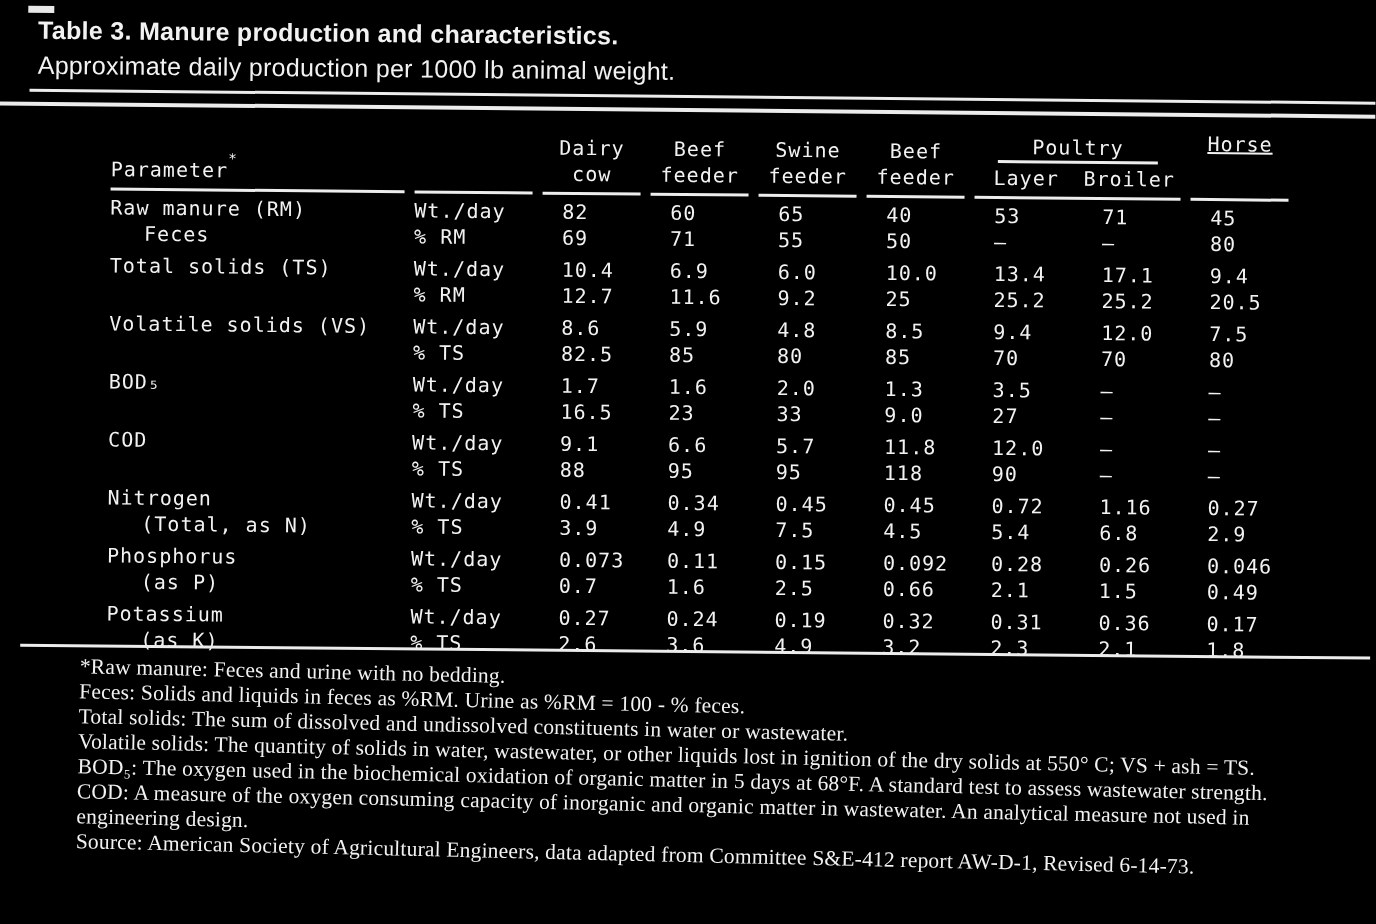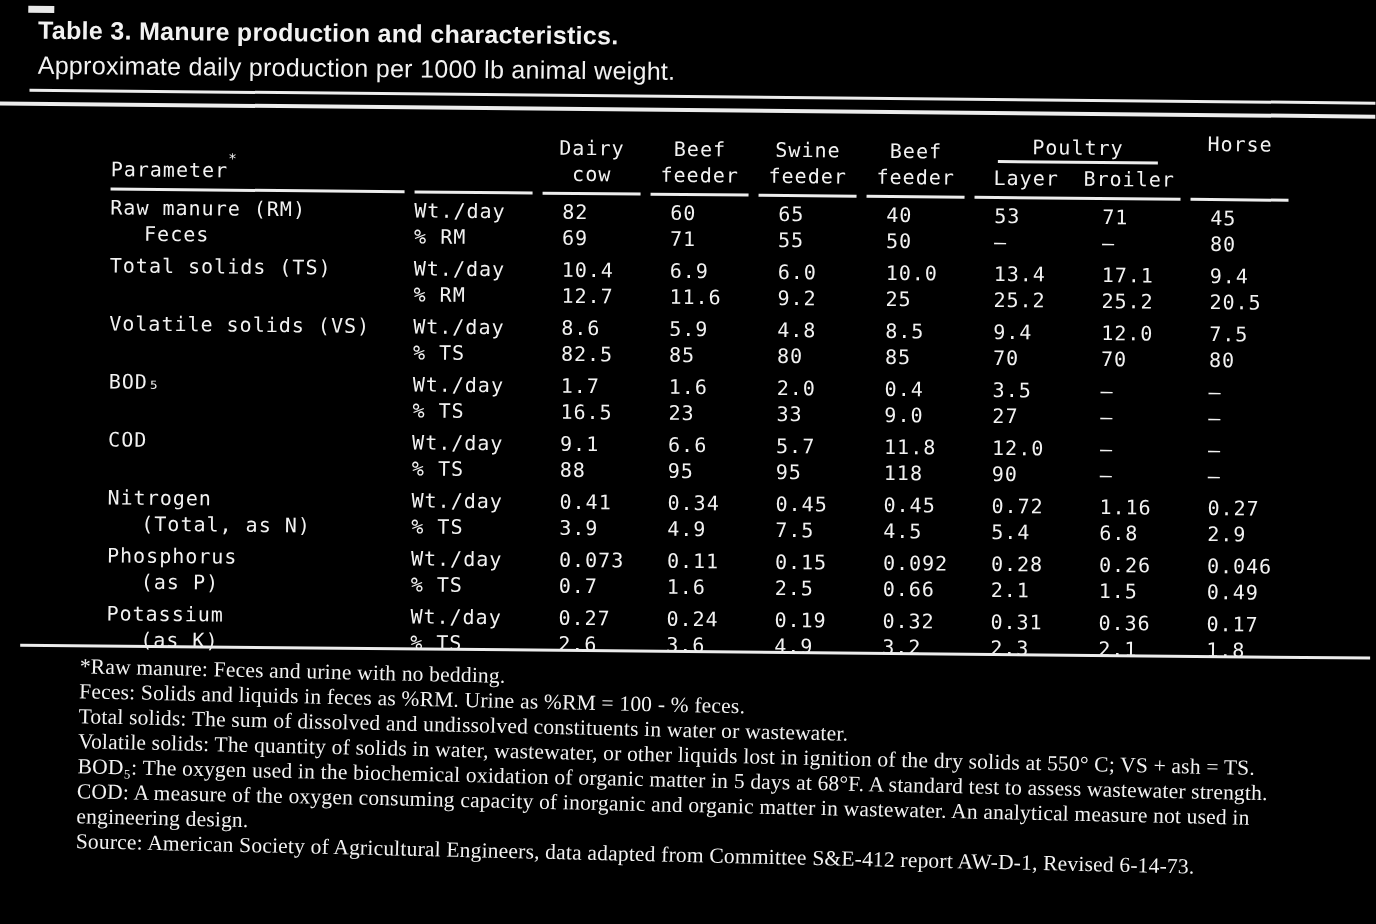--- a/index.html
+++ b/index.html
@@ -35,21 +35,21 @@
     border-bottom:3px solid #ededed;padding-bottom:5px;min-height:62px;
   }
   .hcell .l1,.hcell .l2{line-height:26px;text-align:center;}
   .param-h{justify-content:flex-end;}
   .param-h .label{text-align:left;line-height:26px;}
   .param-h sup{font-size:14px;position:relative;top:-6px;}
   .poultry{grid-column:span 2;}
   .poultry .pl{text-align:center;line-height:26px;border-bottom:3px solid #ededed;width:78%;margin:0 auto 2px auto;}
   .psub{display:flex;}
   .psub .ps{flex:1;text-align:center;line-height:26px;}
-  .horse-h{justify-content:flex-start;padding-top:2px;}
+  .horse-h{justify-content:flex-start;padding-top:2px;text-decoration:underline;}
 
   .trow{margin-bottom:6px;}
   .cell .line{height:26px;line-height:26px;white-space:pre;}
   .cell.param{text-align:left;}
   .cell.param .l2{padding-left:34px;}
   .cell.unit{text-align:left;}
   .cell.value{text-align:left;padding-left:8px;margin-left:12px;}
 
   
   .footnotes{
@@ -240,21 +240,21 @@
           </div>
           <div class="cell value">
             <div class="line l1">1.6</div>
             <div class="line l2">23</div>
           </div>
           <div class="cell value">
             <div class="line l1">2.0</div>
             <div class="line l2">33</div>
           </div>
           <div class="cell value">
-            <div class="line l1">0.4</div>
+            <div class="line l1">1.3</div>
             <div class="line l2">9.0</div>
           </div>
           <div class="cell value">
             <div class="line l1">3.5</div>
             <div class="line l2">27</div>
           </div>
           <div class="cell value">
             <div class="line l1">—</div>
             <div class="line l2">—</div>
           </div>

